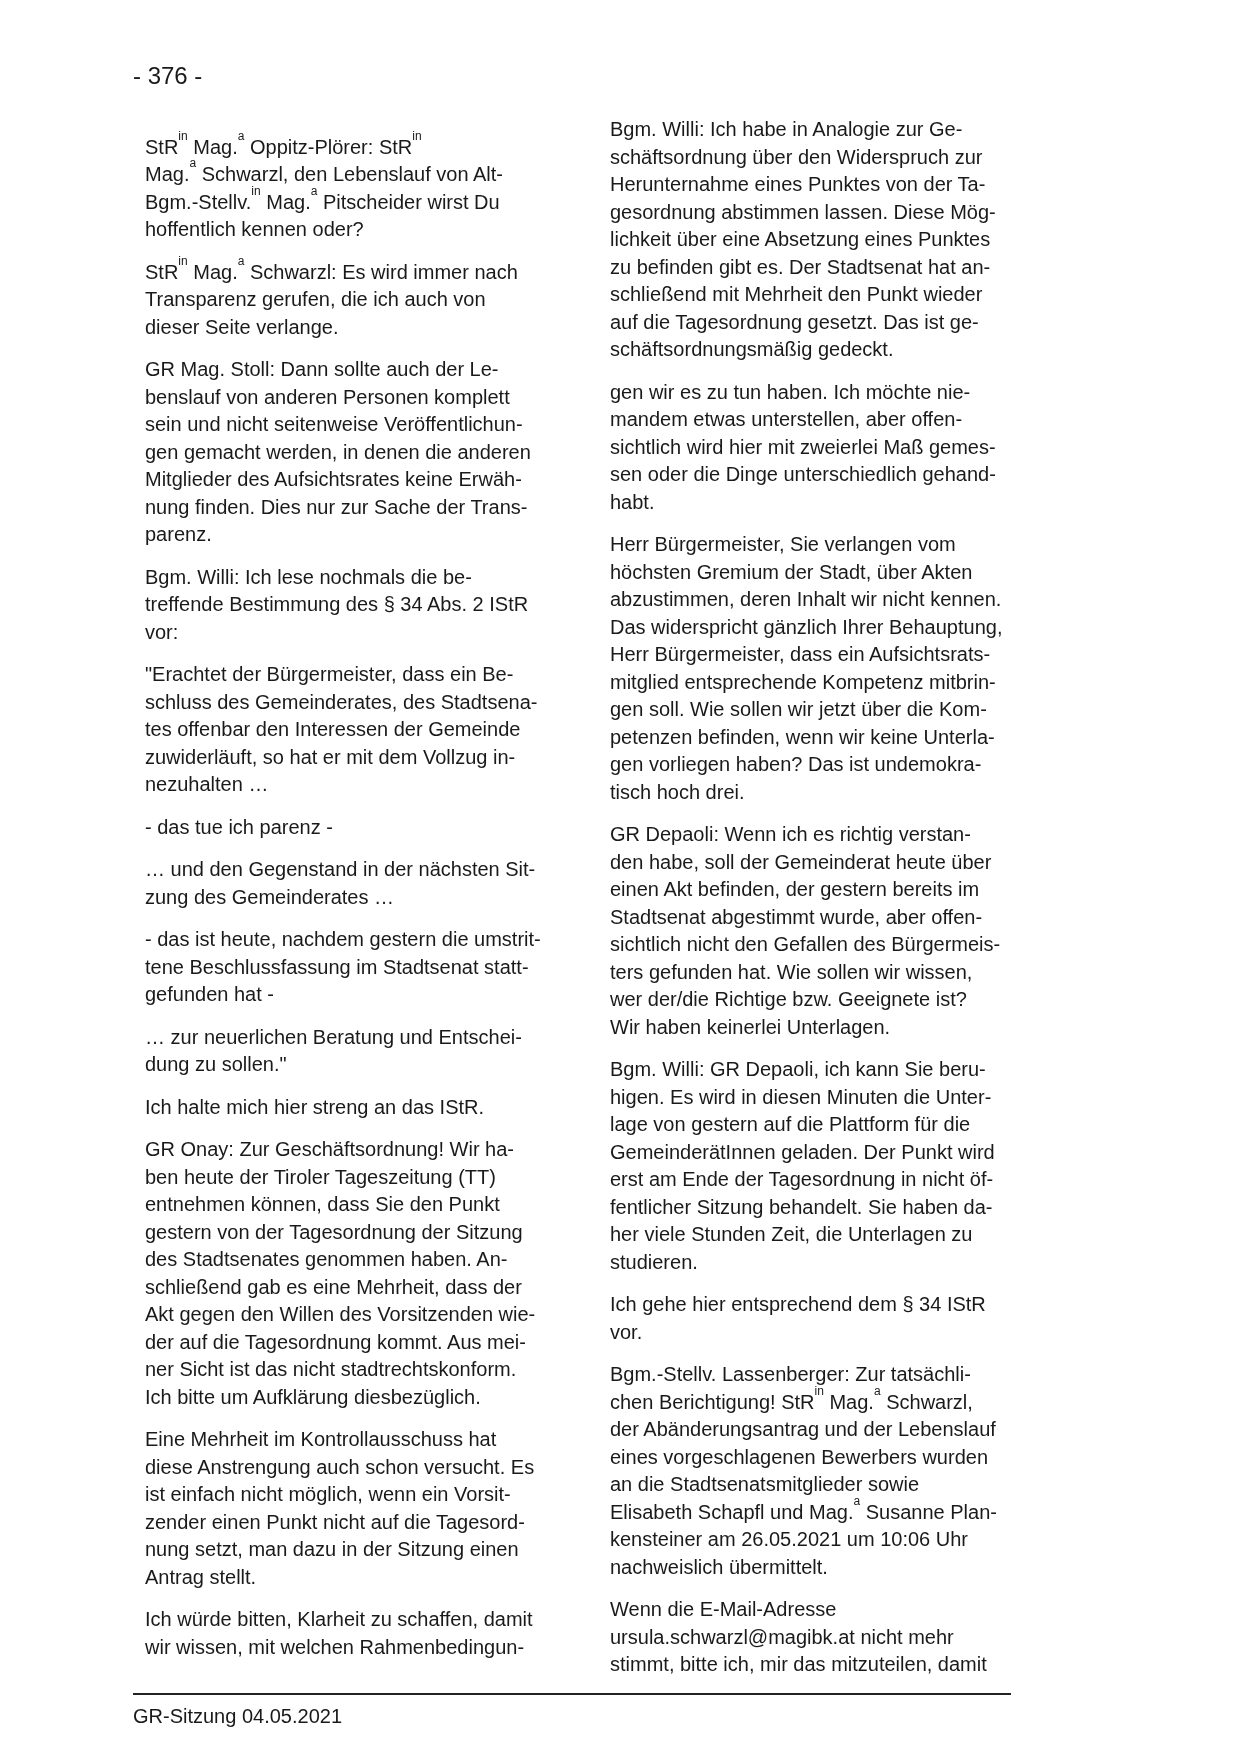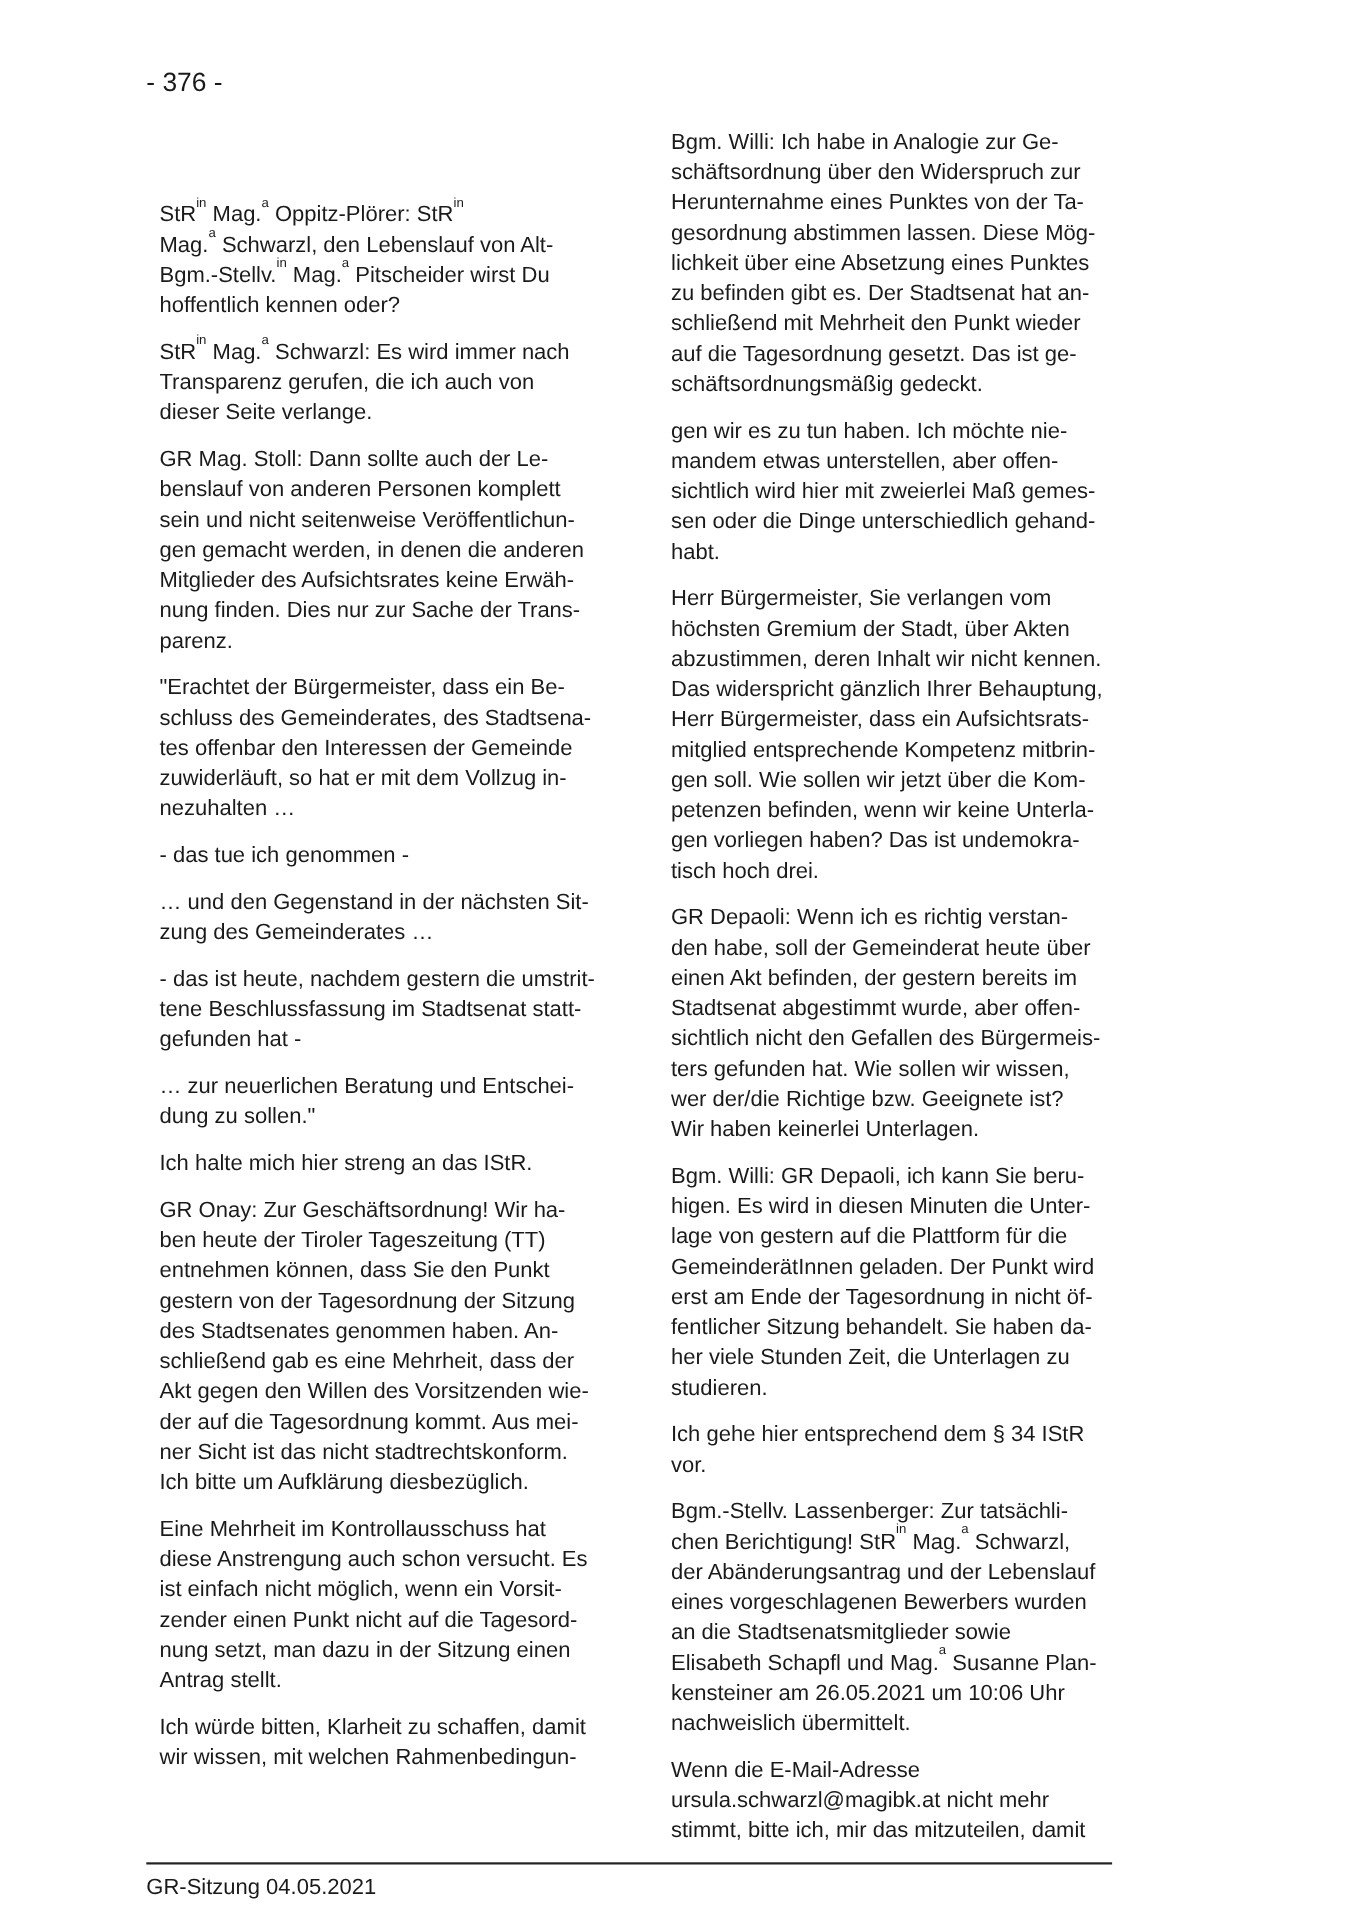--- a/index.html
+++ b/index.html
@@ -77,26 +77,29 @@
       <p class="para">StR<sup>in</sup> Mag.<sup>a</sup> Schwarzl: Es wird immer nach
 Transparenz gerufen, die ich auch von
 dieser Seite verlange.</p>
       <p class="para">GR Mag. Stoll: Dann sollte auch der Le-
 benslauf von anderen Personen komplett
 sein und nicht seitenweise Veröffentlichun-
 gen gemacht werden, in denen die anderen
 Mitglieder des Aufsichtsrates keine Erwäh-
 nung finden. Dies nur zur Sache der Trans-
 parenz.</p>
+      <p class="para">Bgm. Willi: Ich lese nochmals die be-
+treffende Bestimmung des § 34 Abs. 2 IStR
+vor:</p>
       <p class="para">"Erachtet der Bürgermeister, dass ein Be-
 schluss des Gemeinderates, des Stadtsena-
 tes offenbar den Interessen der Gemeinde
 zuwiderläuft, so hat er mit dem Vollzug in-
 nezuhalten …</p>
-      <p class="para">- das tue ich genommen -</p>
+      <p class="para">- das tue ich parenz -</p>
       <p class="para">… und den Gegenstand in der nächsten Sit-
 zung des Gemeinderates …</p>
       <p class="para">- das ist heute, nachdem gestern die umstrit-
 tene Beschlussfassung im Stadtsenat statt-
 gefunden hat -</p>
       <p class="para">… zur neuerlichen Beratung und Entschei-
 dung zu sollen."</p>
       <p class="para">Ich halte mich hier streng an das IStR.</p>
       <p class="para">GR Onay: Zur Geschäftsordnung! Wir ha-
 ben heute der Tiroler Tageszeitung (TT)

